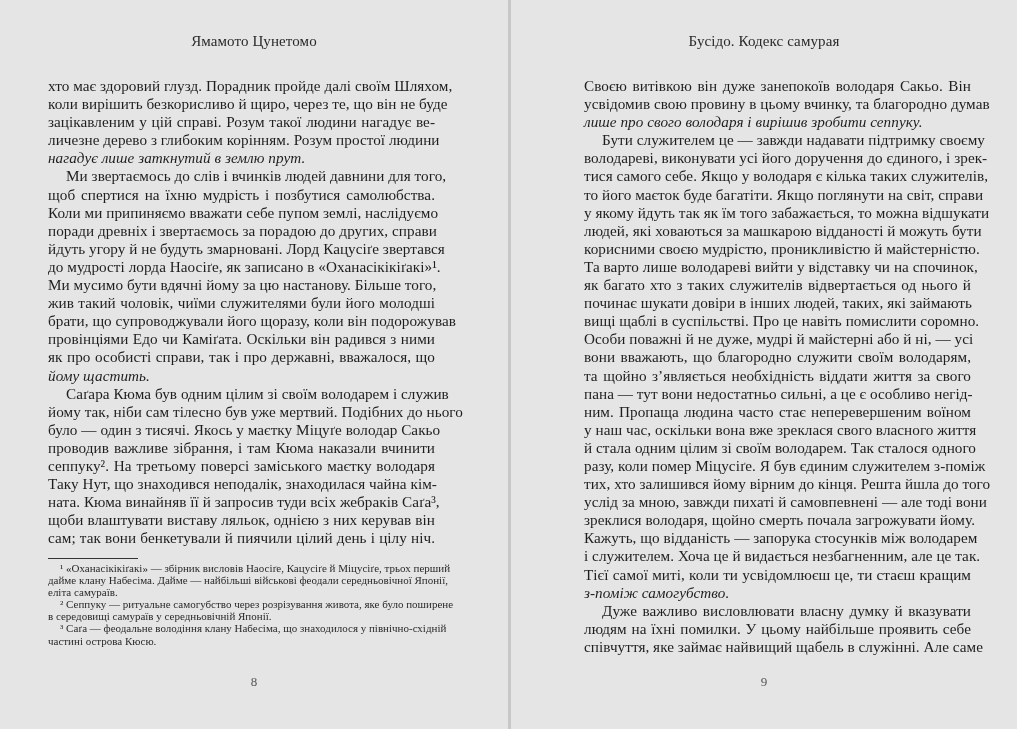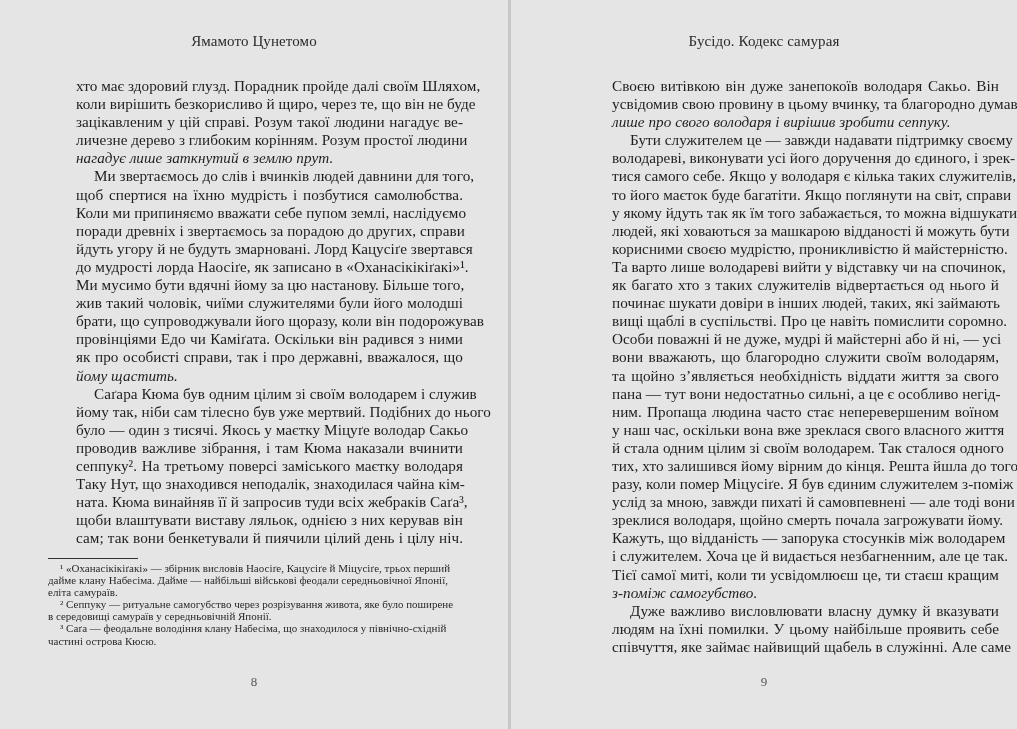--- a/index.html
+++ b/index.html
@@ -8,21 +8,21 @@
       font-family: "DejaVu Serif", "Liberation Serif", serif; color: #1e1e1e;
     }
     .page { position: absolute; top: 0; height: 729px; background: #e5e5e5; }
     .page-left { left: 0; width: 508px; }
     .page-right { left: 511px; width: 506px; }
     .divider { position: absolute; left: 508px; top: 0; width: 3px; height: 729px; background: #c8c8c8; }
     .running-head {
       position: absolute; top: 33px; left: 0; right: 0; text-align: center;
       font-family: "Liberation Serif", serif; font-size: 15px; color: #2a2a2a; letter-spacing: 0.1px;
     }
-    .text-block { position: absolute; margin-left: 28px; }
+    .text-block { position: absolute; }
     .page-left .text-block { left: 48px; width: 387px; top: 77px; }
     .page-right .text-block { left: 73px; width: 387px; top: 77px; }
     .line {
       font-family: "Liberation Serif", serif; font-size: 15.2px; line-height: 18.1px; height: 18.1px;
       white-space: nowrap; text-align: justify; text-align-last: justify; letter-spacing: 0.05px;
     }
     .line.indent { padding-left: 18px; }
     .line.last { text-align-last: left; font-style: italic; }
     .footnote-rule { position: absolute; left: 48px; top: 558px; width: 90px; height: 1px; background: #333; }
     .footnotes { position: absolute; left: 48px; width: 387px; top: 562px; }
@@ -102,22 +102,22 @@
     <div class="line">як багато хто з таких служителів відвертається од нього й</div>
     <div class="line">починає шукати довіри в інших людей, таких, які займають</div>
     <div class="line">вищі щаблі в суспільстві. Про це навіть помислити соромно.</div>
     <div class="line">Особи поважні й не дуже, мудрі й майстерні або й ні, — усі</div>
     <div class="line">вони вважають, що благородно служити своїм володарям,</div>
     <div class="line">та щойно з’являється необхідність віддати життя за свого</div>
     <div class="line">пана — тут вони недостатньо сильні, а це є особливо негід-</div>
     <div class="line">ним. Пропаща людина часто стає неперевершеним воїном</div>
     <div class="line">у наш час, оскільки вона вже зреклася свого власного життя</div>
     <div class="line">й стала одним цілим зі своїм володарем. Так сталося одного</div>
+    <div class="line">разу, коли помер Міцусіґе. Я був єдиним служителем з-поміж</div>
     <div class="line">тих, хто залишився йому вірним до кінця. Решта йшла до того</div>
-    <div class="line">разу, коли помер Міцусіґе. Я був єдиним служителем з-поміж</div>
     <div class="line">услід за мною, завжди пихаті й самовпевнені — але тоді вони</div>
     <div class="line">зреклися володаря, щойно смерть почала загрожувати йому.</div>
     <div class="line">Кажуть, що відданість — запорука стосунків між володарем</div>
     <div class="line">і служителем. Хоча це й видається незбагненним, але це так.</div>
     <div class="line">Тієї самої миті, коли ти усвідомлюєш це, ти стаєш кращим</div>
     <div class="line last">з-поміж самогубство.</div>
     <div class="line indent">Дуже важливо висловлювати власну думку й вказувати</div>
     <div class="line">людям на їхні помилки. У цьому найбільше проявить себе</div>
     <div class="line">співчуття, яке займає найвищий щабель в служінні. Але саме</div>
   </div>

